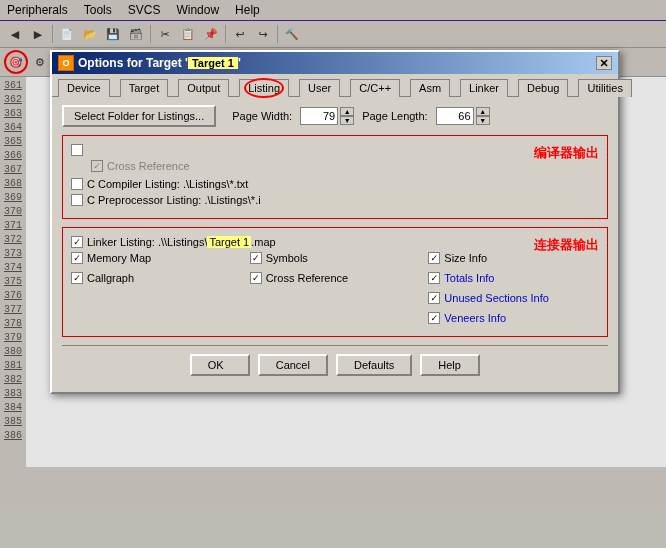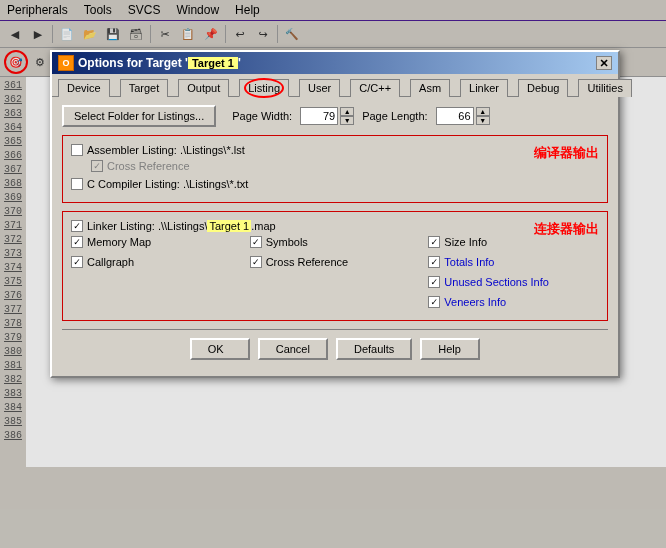--- a/index.html
+++ b/index.html
@@ -413,33 +413,36 @@
             </div>
           </div>
         </div>
       </div>
 
       <div class="section">
         <span class="section-label-cn">编译器输出</span>
 
         <div class="checkbox-row">
           <div class="cb"></div>
-          <span class="cb-label">Assembler Listing: .\Listings\*.lst</span>
         </div>
 
         <div class="checkbox-row indented">
           <div class="cb checked-gray"></div>
           <span class="cb-label gray">Cross Reference</span>
         </div>
 
         <div class="checkbox-row" style="margin-top:6px;text-align:center;">
           <div class="cb"></div>
           <span class="cb-label">C Compiler Listing: .\Listings\*.txt</span>
         </div>
 
+        <div class="checkbox-row">
+          <div class="cb"></div>
+          <span class="cb-label">C Preprocessor Listing: .\Listings\*.i</span>
+        </div>
       </div>
 
       <div class="section">
         <span class="section-label-cn">连接器输出</span>
 
         <div class="checkbox-row">
           <div class="cb checked"></div>
           <span class="cb-label">
             Linker Listing: .\\Listings\<span style="background:#ffff80;padding:0 2px;">Target 1</span>.map
           </span>

